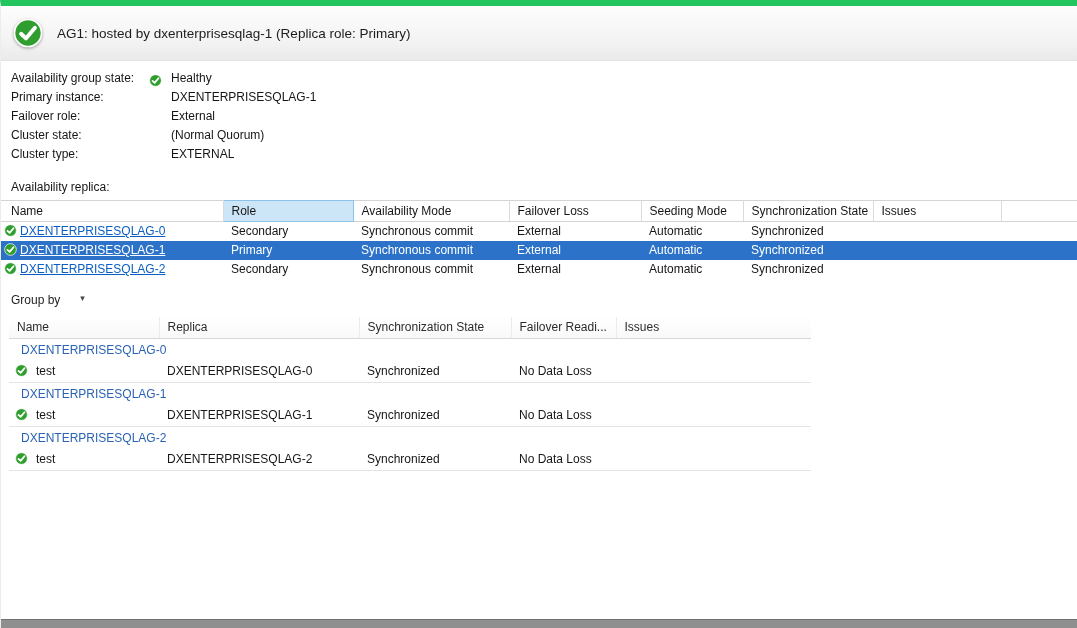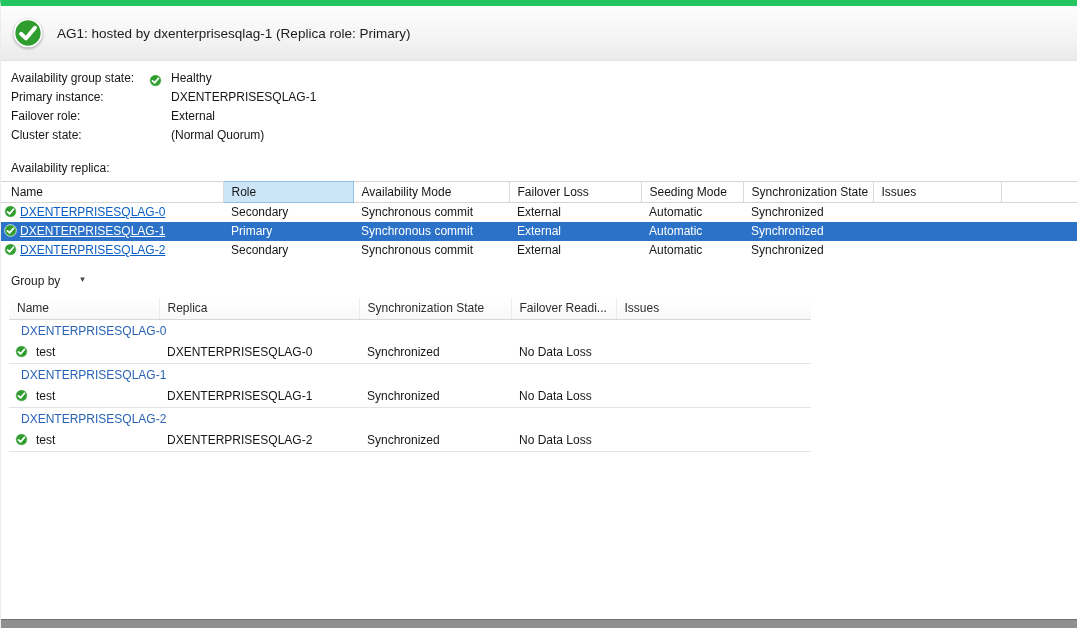--- a/index.html
+++ b/index.html
@@ -109,20 +109,32 @@
       <span class="chk chk-sm" style="visibility: hidden;">
         <svg viewBox="0 0 16 16">
               <circle cx="8" cy="8" r="7.2" fill="#2f9e2f" stroke="#ffffff" stroke-width="0.9"></circle>
               <path d="M4.3 8.4 L6.9 10.9 L11.7 5.2" fill="none" stroke="#fff" stroke-width="2.2" stroke-linecap="round" stroke-linejoin="round"></path>
             </svg>
       </span>
     </span>
     <span class="val">(Normal Quorum)</span>
   </div>
 
+  <div class="srow">
+    <span class="lbl">Cluster type:</span>
+    <span class="ics">
+      <span class="chk chk-sm" style="visibility: hidden;">
+        <svg viewBox="0 0 16 16">
+              <circle cx="8" cy="8" r="7.2" fill="#2f9e2f" stroke="#ffffff" stroke-width="0.9"></circle>
+              <path d="M4.3 8.4 L6.9 10.9 L11.7 5.2" fill="none" stroke="#fff" stroke-width="2.2" stroke-linecap="round" stroke-linejoin="round"></path>
+            </svg>
+      </span>
+    </span>
+    <span class="val">EXTERNAL</span>
+  </div>
 </div>
 
   <div class="sec-label">Availability replica:</div>
 
   <table class="t1">
     <colgroup>
       <col style="width:222px">
         <col style="width:130px">
         <col style="width:156px">
         <col style="width:132px">

